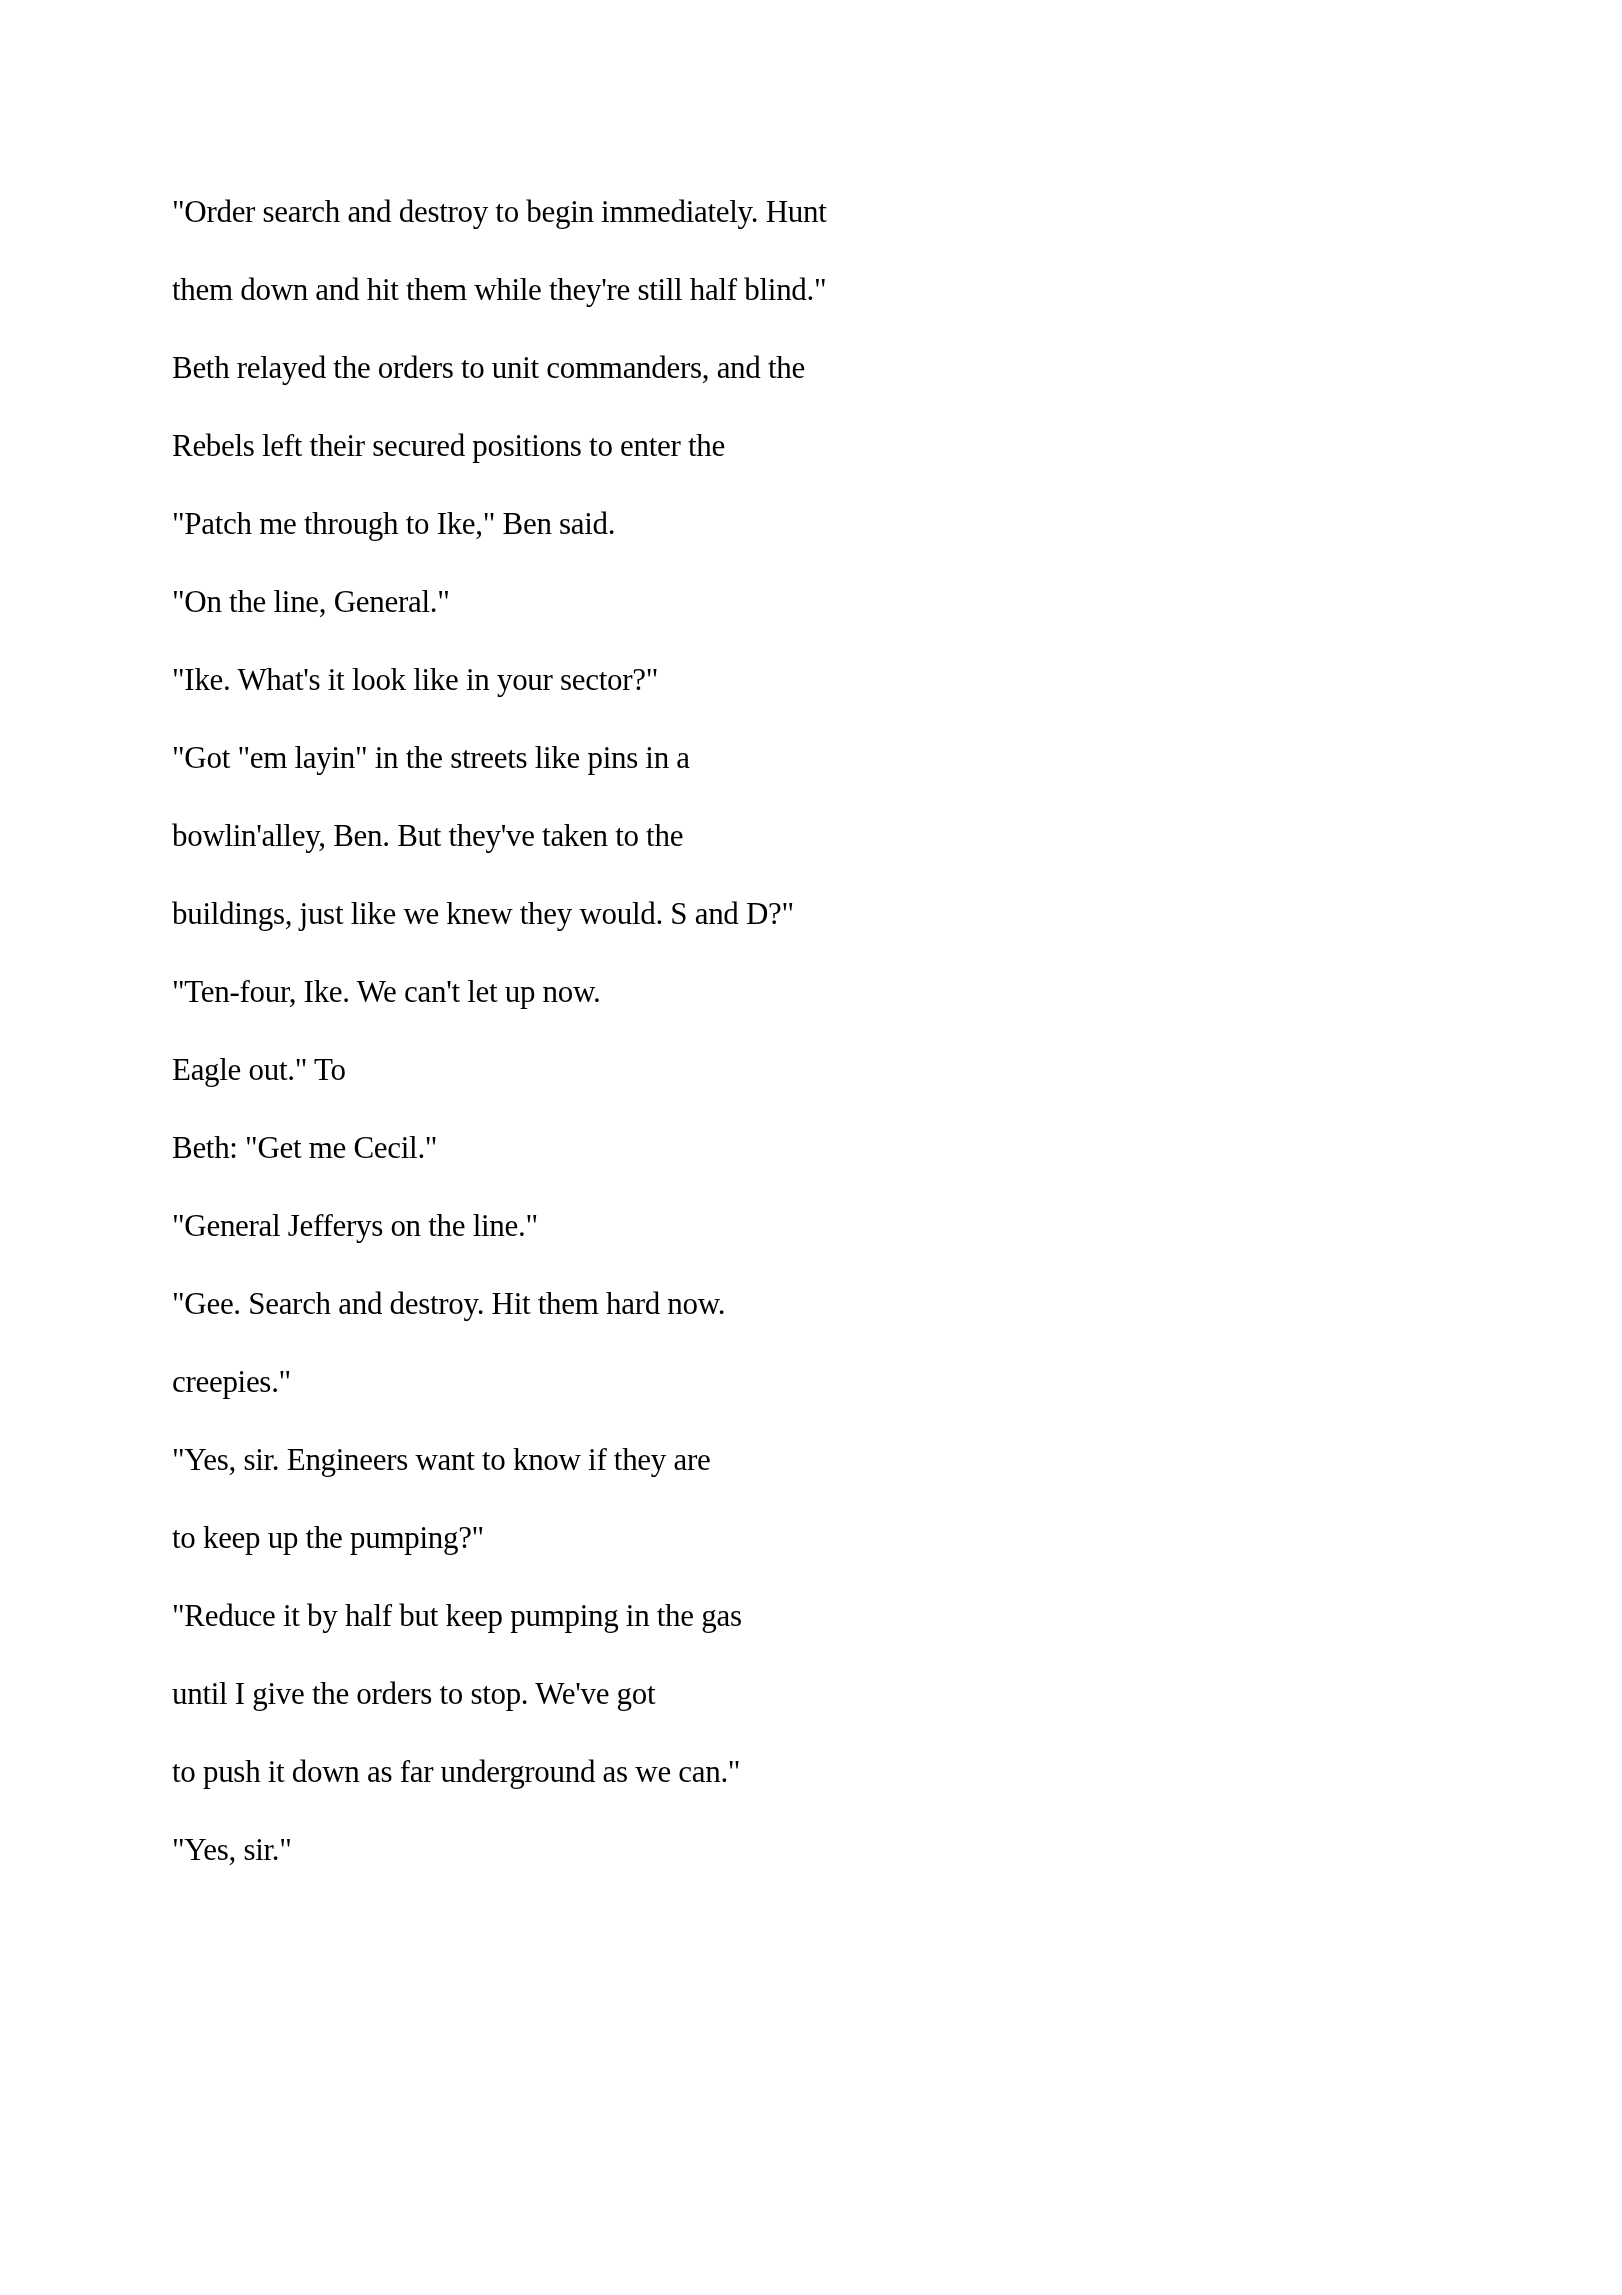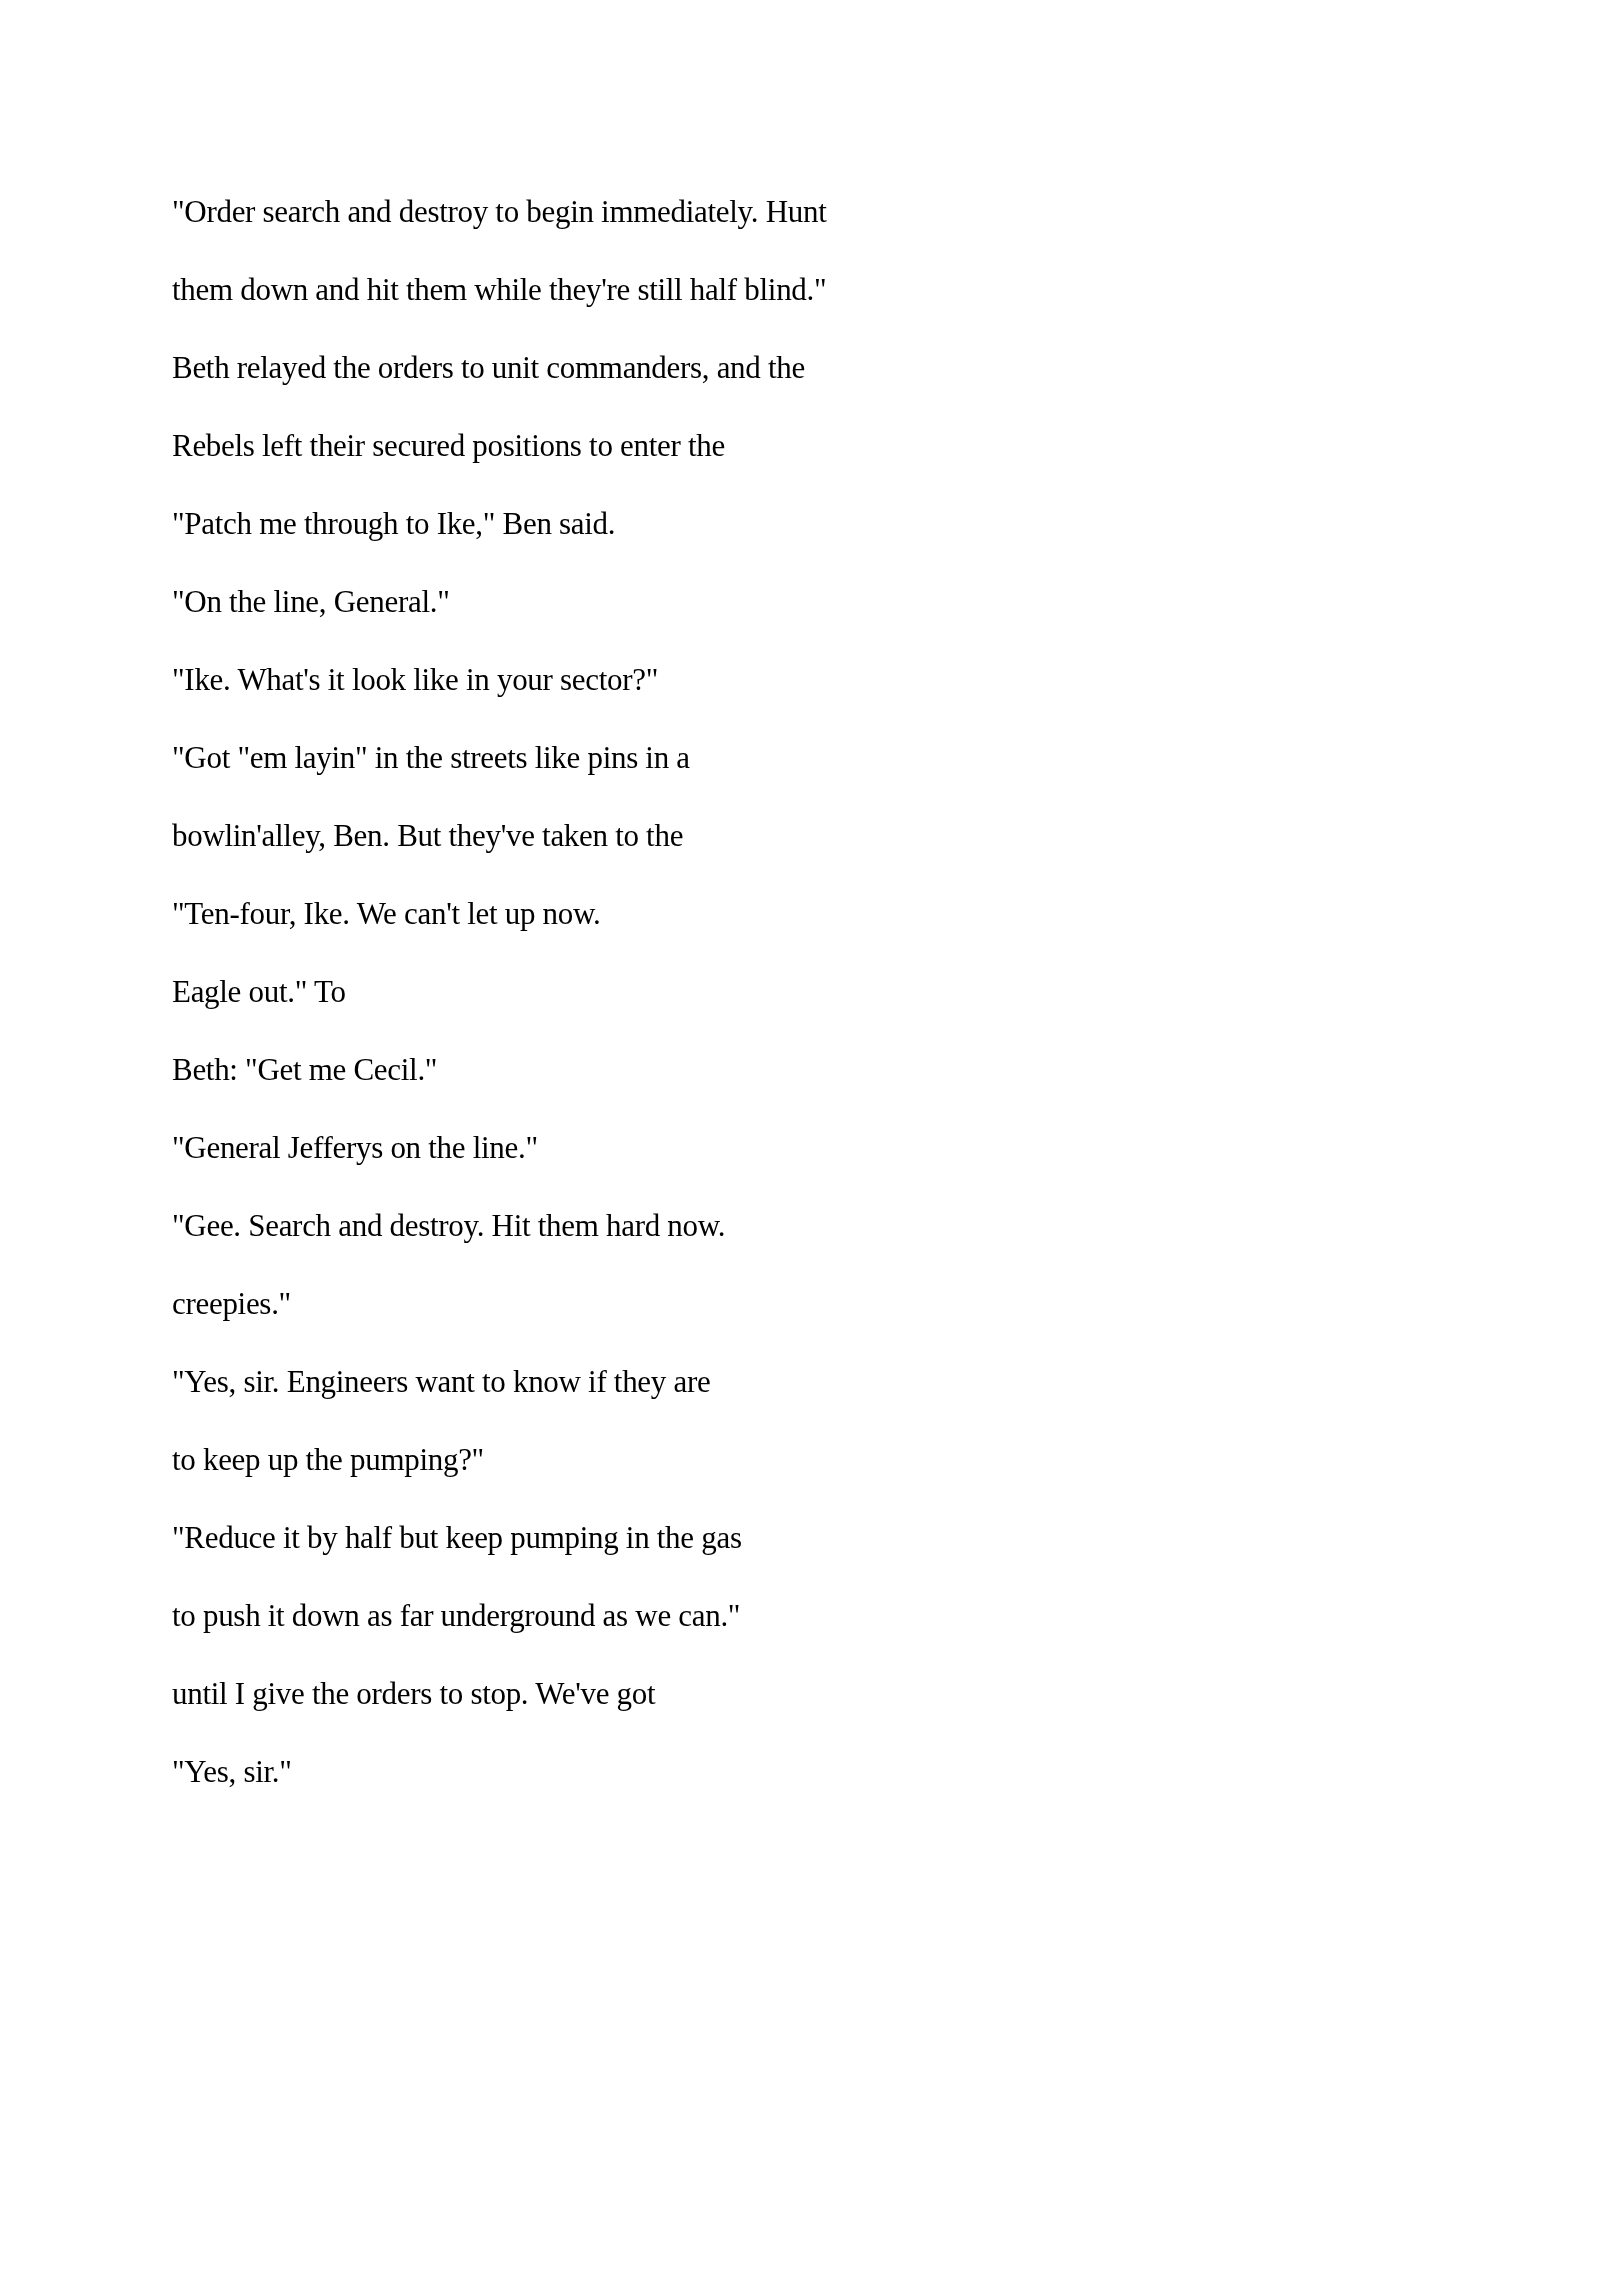--- a/index.html
+++ b/index.html
@@ -39,27 +39,28 @@
   <div class="text-block" id="text-block">
       <p class="line">"Order search and destroy to begin immediately. Hunt</p>
       <p class="line">them down and hit them while they're still half blind."</p>
       <p class="line">Beth relayed the orders to unit commanders, and the</p>
       <p class="line">Rebels left their secured positions to enter the</p>
       <p class="line">"Patch me through to Ike," Ben said.</p>
       <p class="line">"On the line, General."</p>
       <p class="line">"Ike. What's it look like in your sector?"</p>
       <p class="line">"Got "em layin" in the streets like pins in a</p>
       <p class="line">bowlin'alley, Ben. But they've taken to the</p>
+      <p class="line">buildings, just like we knew they would. S and D?"</p>
       <p class="line">"Ten-four, Ike. We can't let up now.</p>
       <p class="line">Eagle out." To</p>
       <p class="line">Beth: "Get me Cecil."</p>
       <p class="line">"General Jefferys on the line."</p>
       <p class="line">"Gee. Search and destroy. Hit them hard now.</p>
       <p class="line">creepies."</p>
       <p class="line">"Yes, sir. Engineers want to know if they are</p>
       <p class="line">to keep up the pumping?"</p>
       <p class="line">"Reduce it by half but keep pumping in the gas</p>
+      <p class="line">until I give the orders to stop. We've got</p>
       <p class="line">to push it down as far underground as we can."</p>
-      <p class="line">until I give the orders to stop. We've got</p>
       <p class="line">"Yes, sir."</p>
     </div>
 </div>
 
 
 </body></html>

